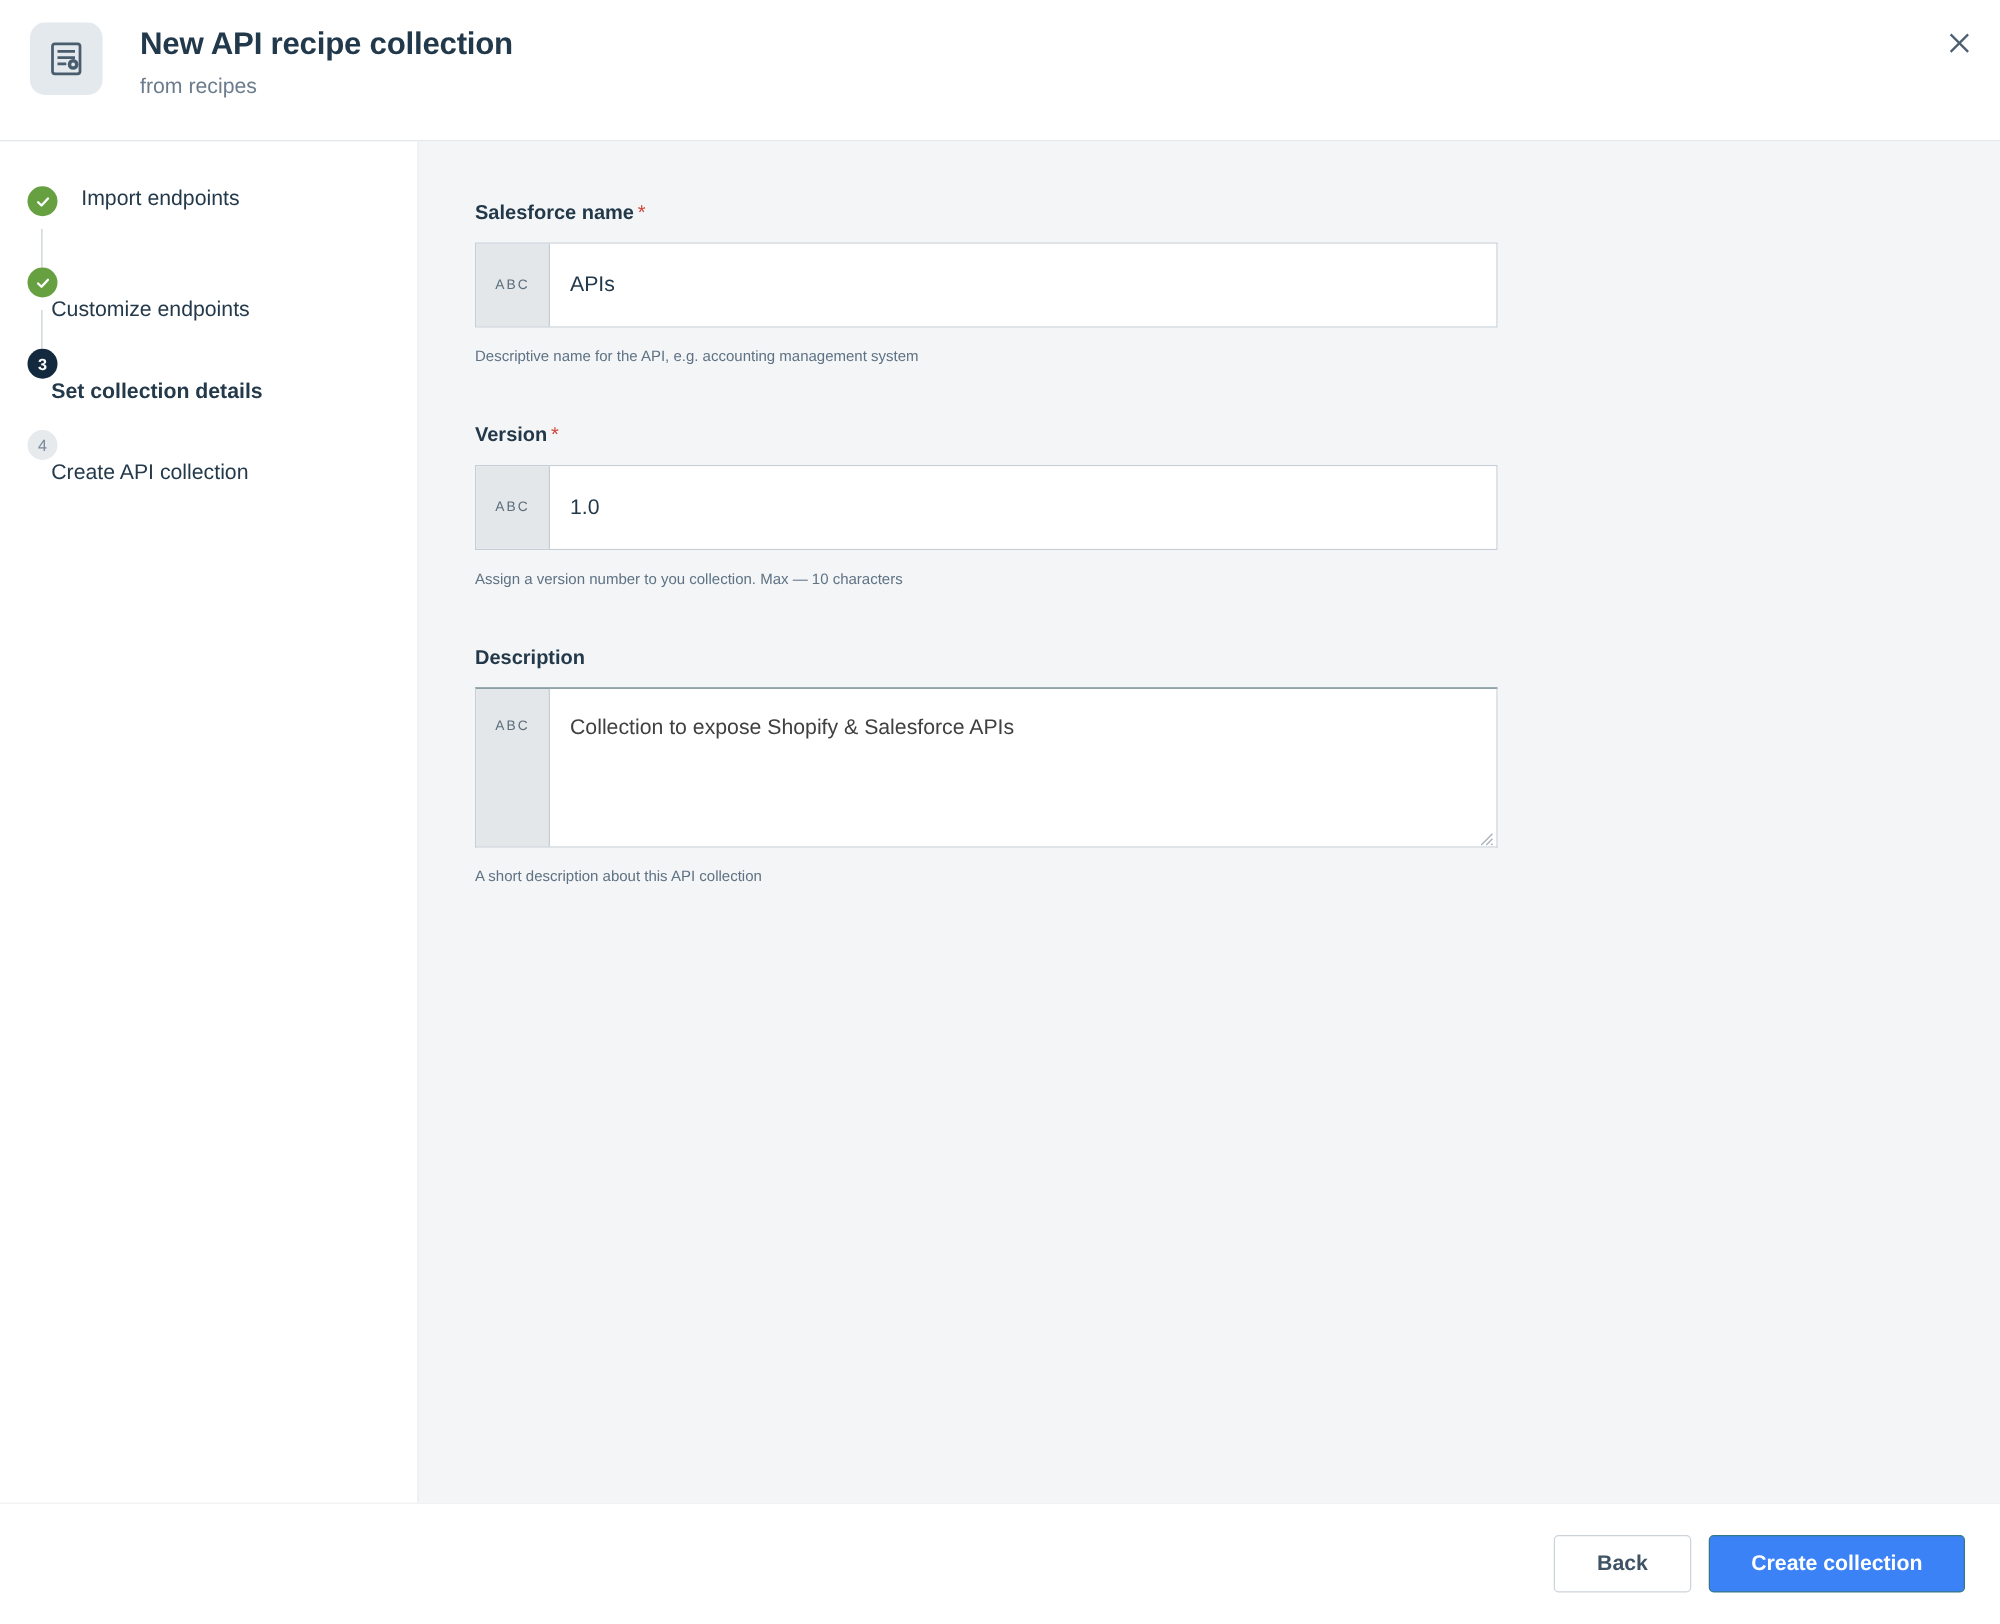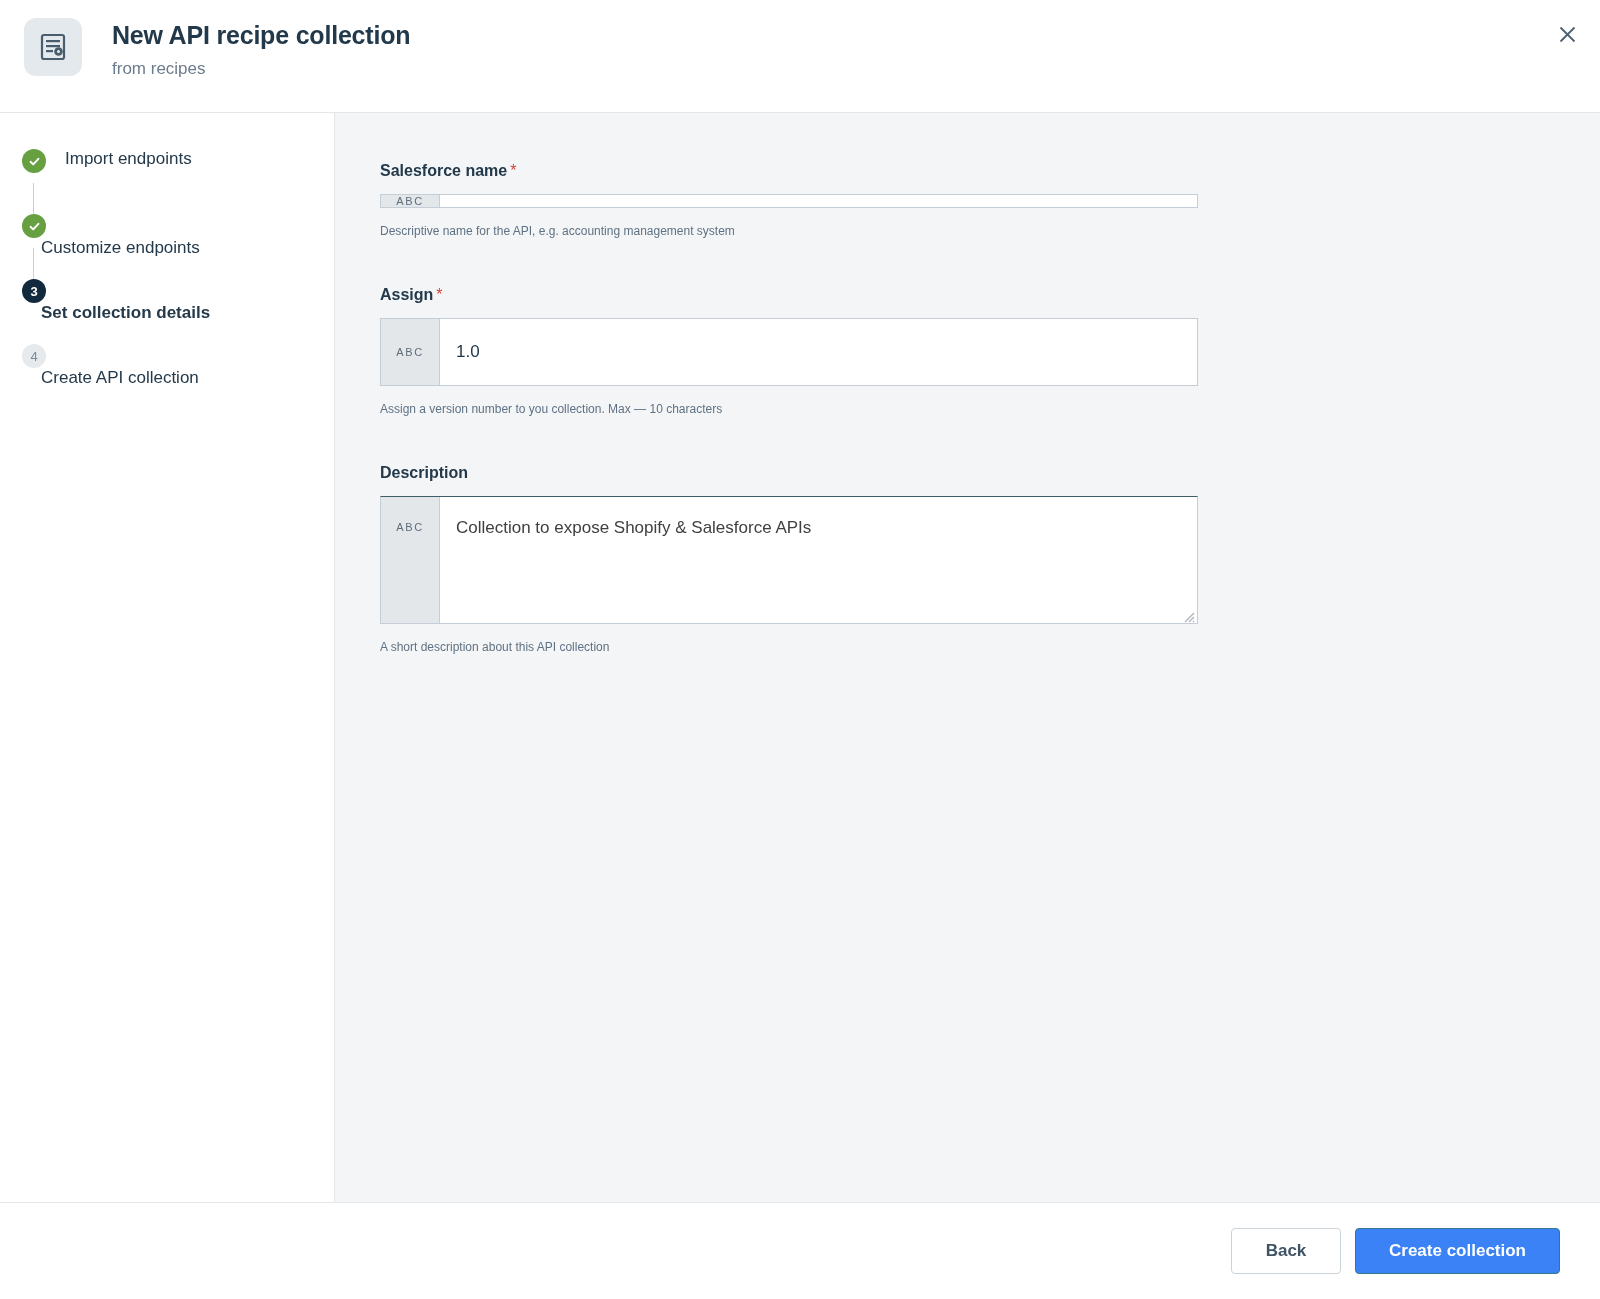--- a/index.html
+++ b/index.html
@@ -206,21 +206,21 @@
   .gap-md { height: 44px; }
 
   
   .footer {
     height: 96px;
     flex: 0 0 96px;
     background: #ffffff;
     display: flex;
     align-items: center;
     justify-content: flex-end;
-    padding-right: 40px;
+    padding-right: 28px;
     gap: 14px;
   }
   .btn {
     height: 46px;
     border-radius: 4px;
     font-size: 17px;
     display: flex;
     align-items: center;
     justify-content: center;
     cursor: pointer;
@@ -305,29 +305,30 @@
     </div>
 
     <div class="main">
 
       <div class="field">
         <div class="field-label">
           <span>Salesforce name</span><span class="req">*</span>
         </div>
         <div class="input-row">
           <div class="abc-prefix">ABC</div>
+          <div class="input-box" placeholder="">APIs</div>
         </div>
         <div class="hint">Descriptive name for the API, e.g. accounting management system</div>
       </div>
 
       <div class="gap-lg"></div>
 
       <div class="field">
         <div class="field-label">
-          <span>Assign</span><span class="req">*</span>
+          <span>Version</span><span class="req">*</span>
         </div>
         <div class="input-row">
           <div class="abc-prefix">ABC</div>
           <div class="input-box" placeholder="">1.0</div>
         </div>
         <div class="hint">Assign a version number to you collection. Max — 10 characters</div>
       </div>
 
       <div class="gap-md"></div>
 

